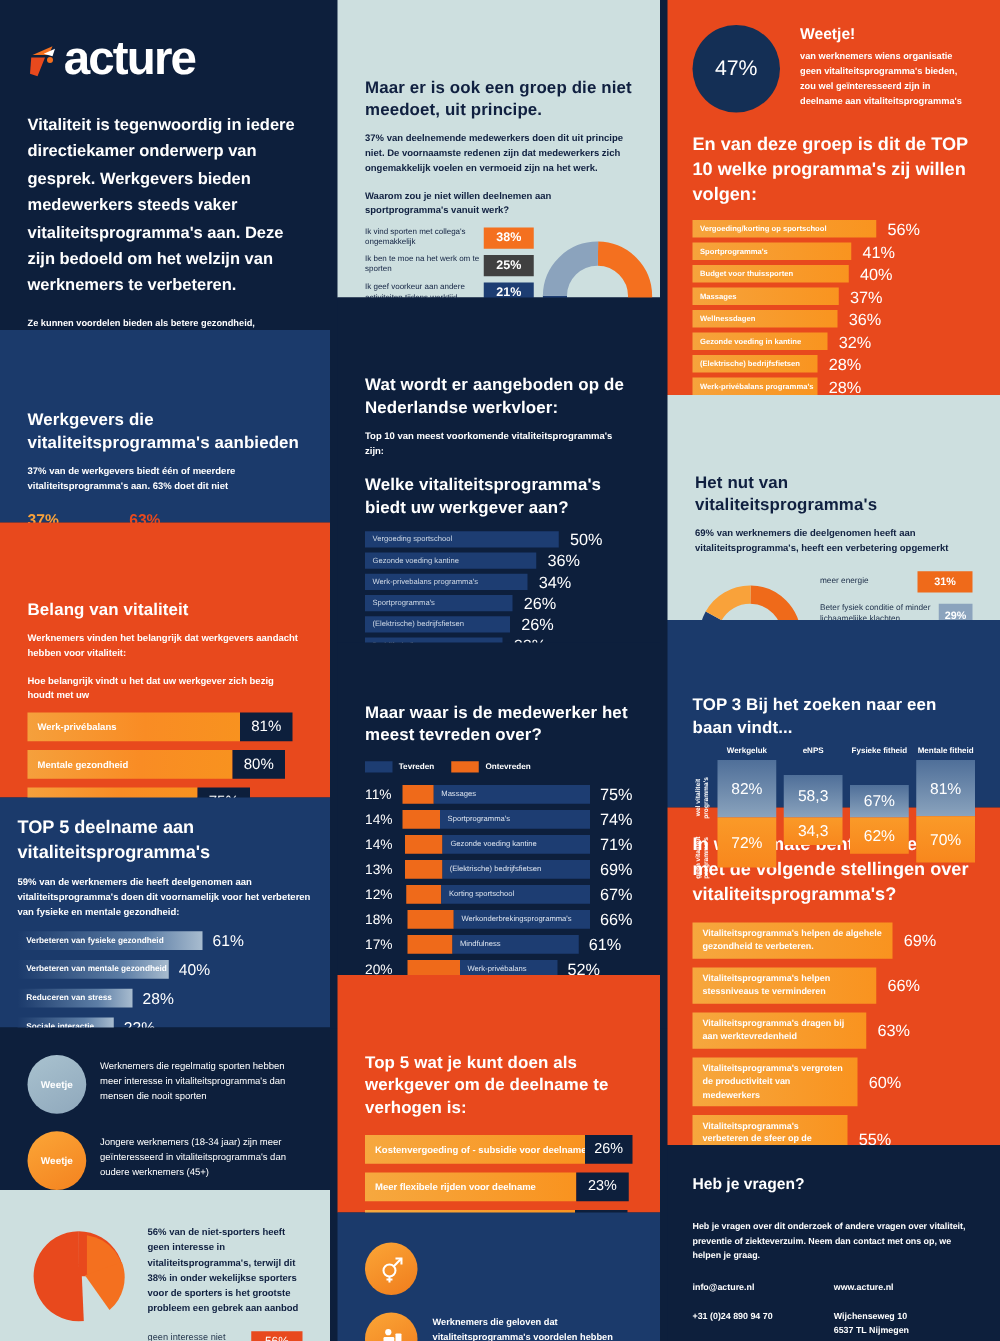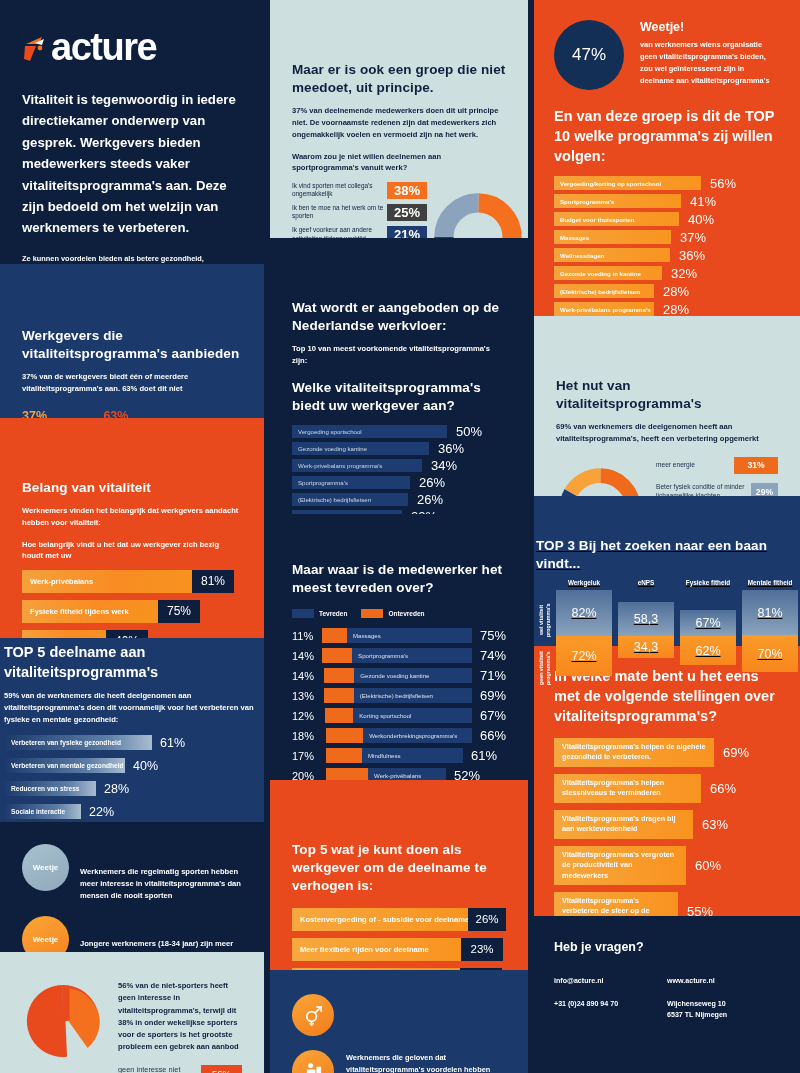--- a/index.html
+++ b/index.html
@@ -59,34 +59,34 @@
   .lbar-lbl { font-size: 6.6px; font-weight: bold; color: #fff; white-space: nowrap; }
   .lbar-val { font-size: 12.5px; color: #fff; margin-left: 8px; }
 
   
   .weetje-row { display: flex; align-items: flex-start; gap: 11px; margin-bottom: 14px; }
   .weetje-circle { width: 47px; height: 47px; border-radius: 50%; flex: 0 0 47px;
                    display: flex; align-items: center; justify-content: center;
                    font-size: 8px; font-weight: bold; color: #fff; }
   .weetje-c1 { background: linear-gradient(150deg,#a9c2cf 0%,#8fa8bc 100%); }
   .weetje-c2 { background: linear-gradient(150deg,#fba637 0%,#f4821f 100%); }
-  .weetje-txt { font-size: 7.6px; font-weight: bold; line-height: 1.6; color: #fff; padding-top: 3px; margin-top: 19px; }
+  .weetje-txt { font-size: 7.6px; font-weight: normal; line-height: 1.6; color: #fff; padding-top: 3px; }
 
   
   .pie-flex { display: flex; gap: 14px; align-items: flex-start; }
   .pie-txt { font-size: 7.6px; font-weight: bold; line-height: 1.62; color: #102040; }
   .minirow { display: flex; align-items: center; justify-content: space-between; margin-top: 11px; }
   .minirow .ml { font-size: 7.4px; color: #27384f; }
   .minirow .mv { background: #e8491d; color: #fff; font-size: 9.5px; padding: 3px 11px; }
 
   
   .nm-row { display: flex; align-items: center; margin-bottom: 5px; }
   .nm-lbl { font-size: 6.4px; line-height: 1.35; color: #102040; width: 95px; }
   .nm-val { width: 40px; height: 17px; display: flex; align-items: center; justify-content: center;
-            font-size: 13px; font-weight: bold; text-align: center; }
+            font-size: 10px; font-weight: bold; text-align: center; }
 
   
   .ab-row { display: flex; align-items: center; margin-bottom: 4px; height: 13px; }
   .ab-bar { height: 13px; background: #1d3d72; display: flex; align-items: center; padding-left: 6px; }
   .ab-lbl { font-size: 6.1px; color: #cfd9e6; white-space: nowrap; }
   .ab-val { font-size: 13px; color: #fff; margin-left: 9px; }
 
   
   .legend { display: flex; gap: 14px; align-items: center; margin-bottom: 10px; }
   .legend-item { display: flex; gap: 5px; align-items: center; }
@@ -207,35 +207,41 @@
       <p class="sec-sub t-white">Werknemers vinden het belangrijk dat werkgevers aandacht hebben voor vitaliteit:</p>
       <p class="sec-q t-white" style="margin-top:10px;">Hoe belangrijk vindt u het dat uw werkgever zich bezig houdt met uw</p>
       <div style="margin-top:4px;">
         <div class="gbar-row">
           <div class="gbar" style="width:170px;">
               <span class="gbar-lbl">Werk-privébalans</span>
             </div>
           <div class="gbar-val">81%</div>
         </div>
         <div class="gbar-row">
+          <div class="gbar" style="width:164px;">
+              <span class="gbar-lbl">Mentale gezondheid</span>
+            </div>
+          <div class="gbar-val">80%</div>
+        </div>
+        <div class="gbar-row">
           <div class="gbar" style="width:136px;">
               <span class="gbar-lbl">Fysieke fitheid tijdens werk</span>
             </div>
           <div class="gbar-val">75%</div>
         </div>
         <div class="gbar-row">
           <div class="gbar" style="width:84px;">
               <span class="gbar-lbl">Fysieke fitheid buiten werk</span>
             </div>
           <div class="gbar-val">40%</div>
         </div>
       </div>
     </div>
 
-    <div class="block bg-navy2" style="height:184px;padding:4px;">
+    <div class="block bg-navy2" style="height:184px;padding:14px;">
       <h2 class="sec-title-lg t-white">TOP 5 deelname aan vitaliteitsprogramma's</h2>
       <p class="sec-sub t-white">59% van de werknemers die heeft deelgenomen aan vitaliteitsprogramma's doen dit voornamelijk voor het verbeteren van fysieke en mentale gezondheid:</p>
       <div style="margin-top:8px;">
         <div class="lbar-row">
           <div class="lbar" style="width:148px;">
               <span class="lbar-lbl">Verbeteren van fysieke gezondheid</span>
             </div>
           <span class="lbar-val">61%</span>
         </div>
         <div class="lbar-row">
@@ -656,21 +662,21 @@
             <span class="nut-val" style="background:#1d3d72;color:#fff;">23%</span>
           </div>
           <div class="nut-row">
             <span class="nut-lbl">beter mentale gezondheid</span>
             <span class="nut-val" style="background:#f9a23a;color:#fff;">18%</span>
           </div>
         </div>
       </div>
     </div>
 
-    <div class="block bg-navy2" style="height:150px;padding:2px;text-decoration:underline;">
+    <div class="block bg-navy2" style="height:150px;padding:20px;">
       <h2 class="sec-title t-white" style="margin-bottom:6px;">TOP 3 Bij het zoeken naar een baan vindt...</h2>
       <div class="t3-wrap">
         <div class="t3-axis">
           <span class="t3-axlab" style="top:4px;height:46px;left:0;">wel vitaliteit programma's</span>
           <span class="t3-axlab" style="top:52px;height:46px;left:0;">geen vitaliteit programma's</span>
         </div>
         <div class="t3-col">
           <span class="t3-head">Werkgeluk</span>
           <div class="t3-top" style="height:46px;">82%</div>
           <div class="t3-bot" style="height:40px;">72%</div>
@@ -738,20 +744,21 @@
             <div class="st-bar" style="width:102px;">
               <span class="st-lbl">Vitaliteitsprogramma's verbeteren de communicatie</span>
             </div>
             <span class="st-val">44%</span>
           </div>
       </div>
     </div>
 
     <div class="block bg-navy" style="flex:1;padding:24px 20px;">
       <div class="ft-t">Heb je vragen?</div>
+      <div class="ft-b">Heb je vragen over dit onderzoek of andere vragen over vitaliteit, preventie of ziekteverzuim. Neem dan contact met ons op, we helpen je graag.</div>
       <div class="ft-grid">
         <div class="ft-cell">info@acture.nl</div>
         <div class="ft-cell">www.acture.nl</div>
       </div>
       <div class="ft-grid">
         <div class="ft-cell">+31 (0)24 890 94 70</div>
         <div class="ft-cell" style="white-space:pre-line;">Wijchenseweg 10
 6537 TL Nijmegen</div>
       </div>
 

